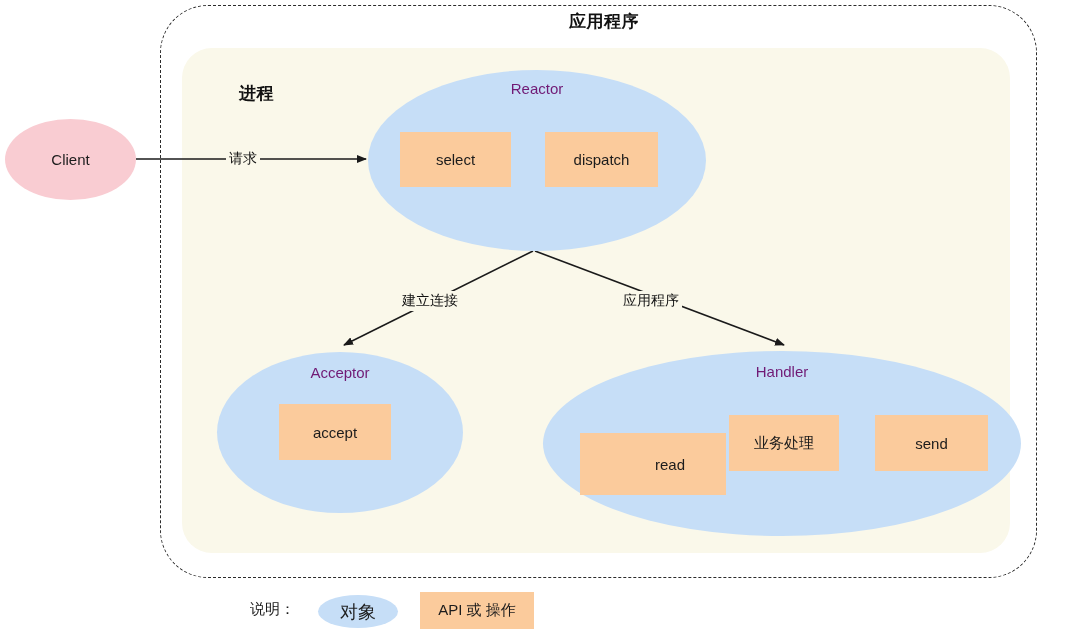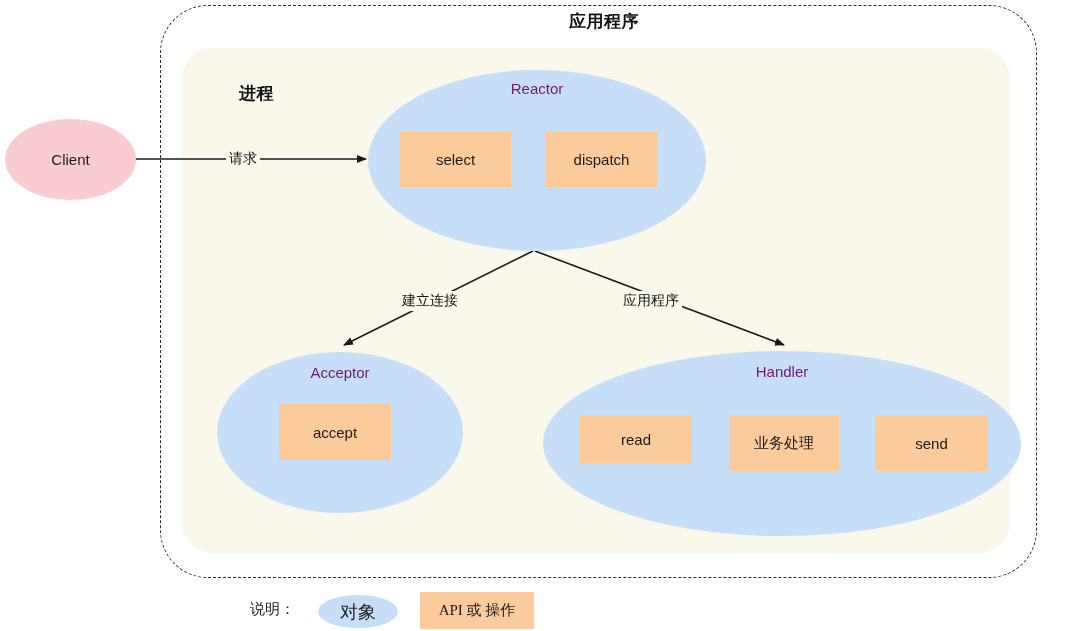--- a/index.html
+++ b/index.html
@@ -141,21 +141,21 @@
   .box-accept { left: 279px; top: 404px; width: 112px; height: 56px; }
 
   
   .handler-ellipse {
     left: 543px;
     top: 351px;
     width: 478px;
     height: 185px;
   }
   .handler-ellipse .ellipse-label { top: 12px; }
-  .box-read     { left: 580px; top: 415px; width: 112px; height: 48px; }
+  .box-read     { left: 580px; top: 433px; width: 112px; height: 62px; padding-left: 34px; }
   .box-business { left: 729px; top: 415px; width: 110px; height: 56px; }
   .box-send     { left: 875px; top: 415px; width: 113px; height: 56px; }
 
   
   .edge-label {
     position: absolute;
     font-size: 14px;
     color: #111111;
     background: #faf8ea;
     padding: 1px 3px;
@@ -180,21 +180,20 @@
     width: 80px;
     height: 33px;
   }
   .legend-ellipse .center-label { font-size: 18px; }
   .legend-rect {
     left: 420px;
     top: 592px;
     width: 114px;
     height: 37px;
     font-size: 15px;
-    font-family: Liberation Serif, serif;
   }
 
   svg.overlay {
     position: absolute;
     left: 0; top: 0;
     width: 1080px;
     height: 631px;
     pointer-events: none;
   }
 </style>

